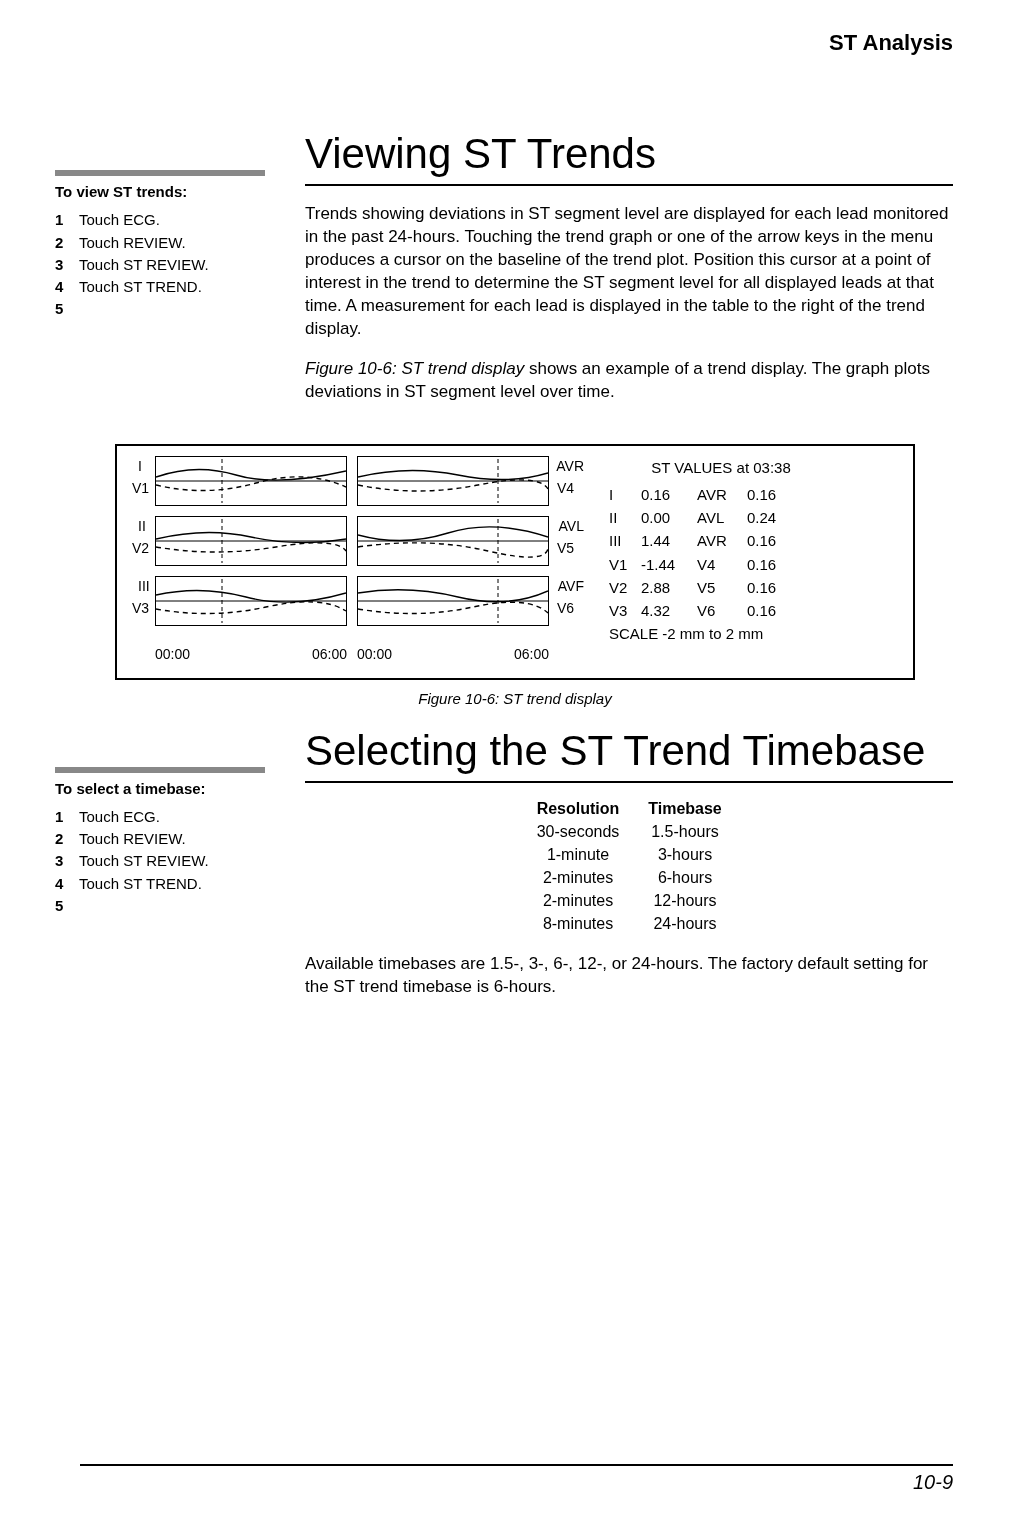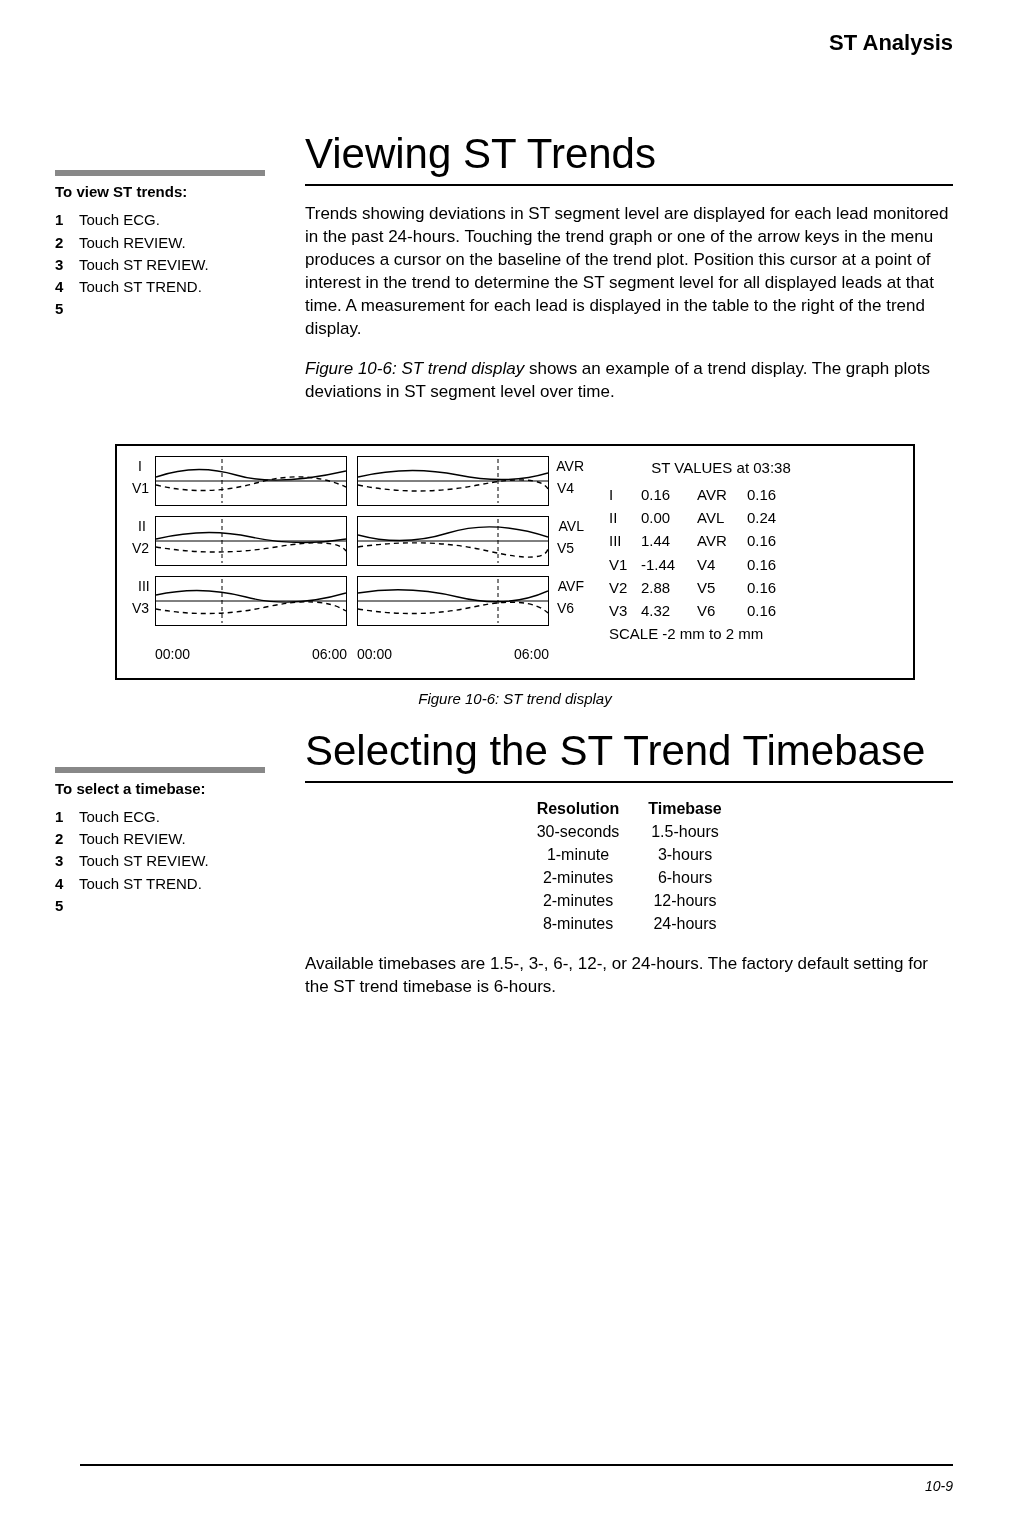--- a/index.html
+++ b/index.html
@@ -39,21 +39,21 @@
   .c-l2{width:50px}
   .c-v2{width:44px;text-align:left}
   .scale{font-size:15px}
   .caption{text-align:center;font-size:15px;margin-top:10px;font-style:italic}
   .res-table{margin:8px auto 12px auto;font-size:16px;line-height:1.45;display:table}
   .res-head{font-weight:bold}
   .res-row{display:flex;gap:12px;text-align:center;justify-content:center}
   .res-row .c1{width:100px;text-align:center}
   .res-row .c2{width:90px;text-align:center}
   .footer-rule{position:absolute;left:80px;right:60px;bottom:50px;border-top:2px solid #000}
-  .page-num{position:absolute;right:60px;bottom:22px;font-style:italic;font-size:14px}
+  .page-num{position:absolute;right:60px;bottom:22px;font-style:italic;font-size:20px}
   svg{display:block}
 </style>
 </head>
 <body>
 
 <div class="page">
   <div class="running-head">ST Analysis</div>
 
   <div class="content">
 

